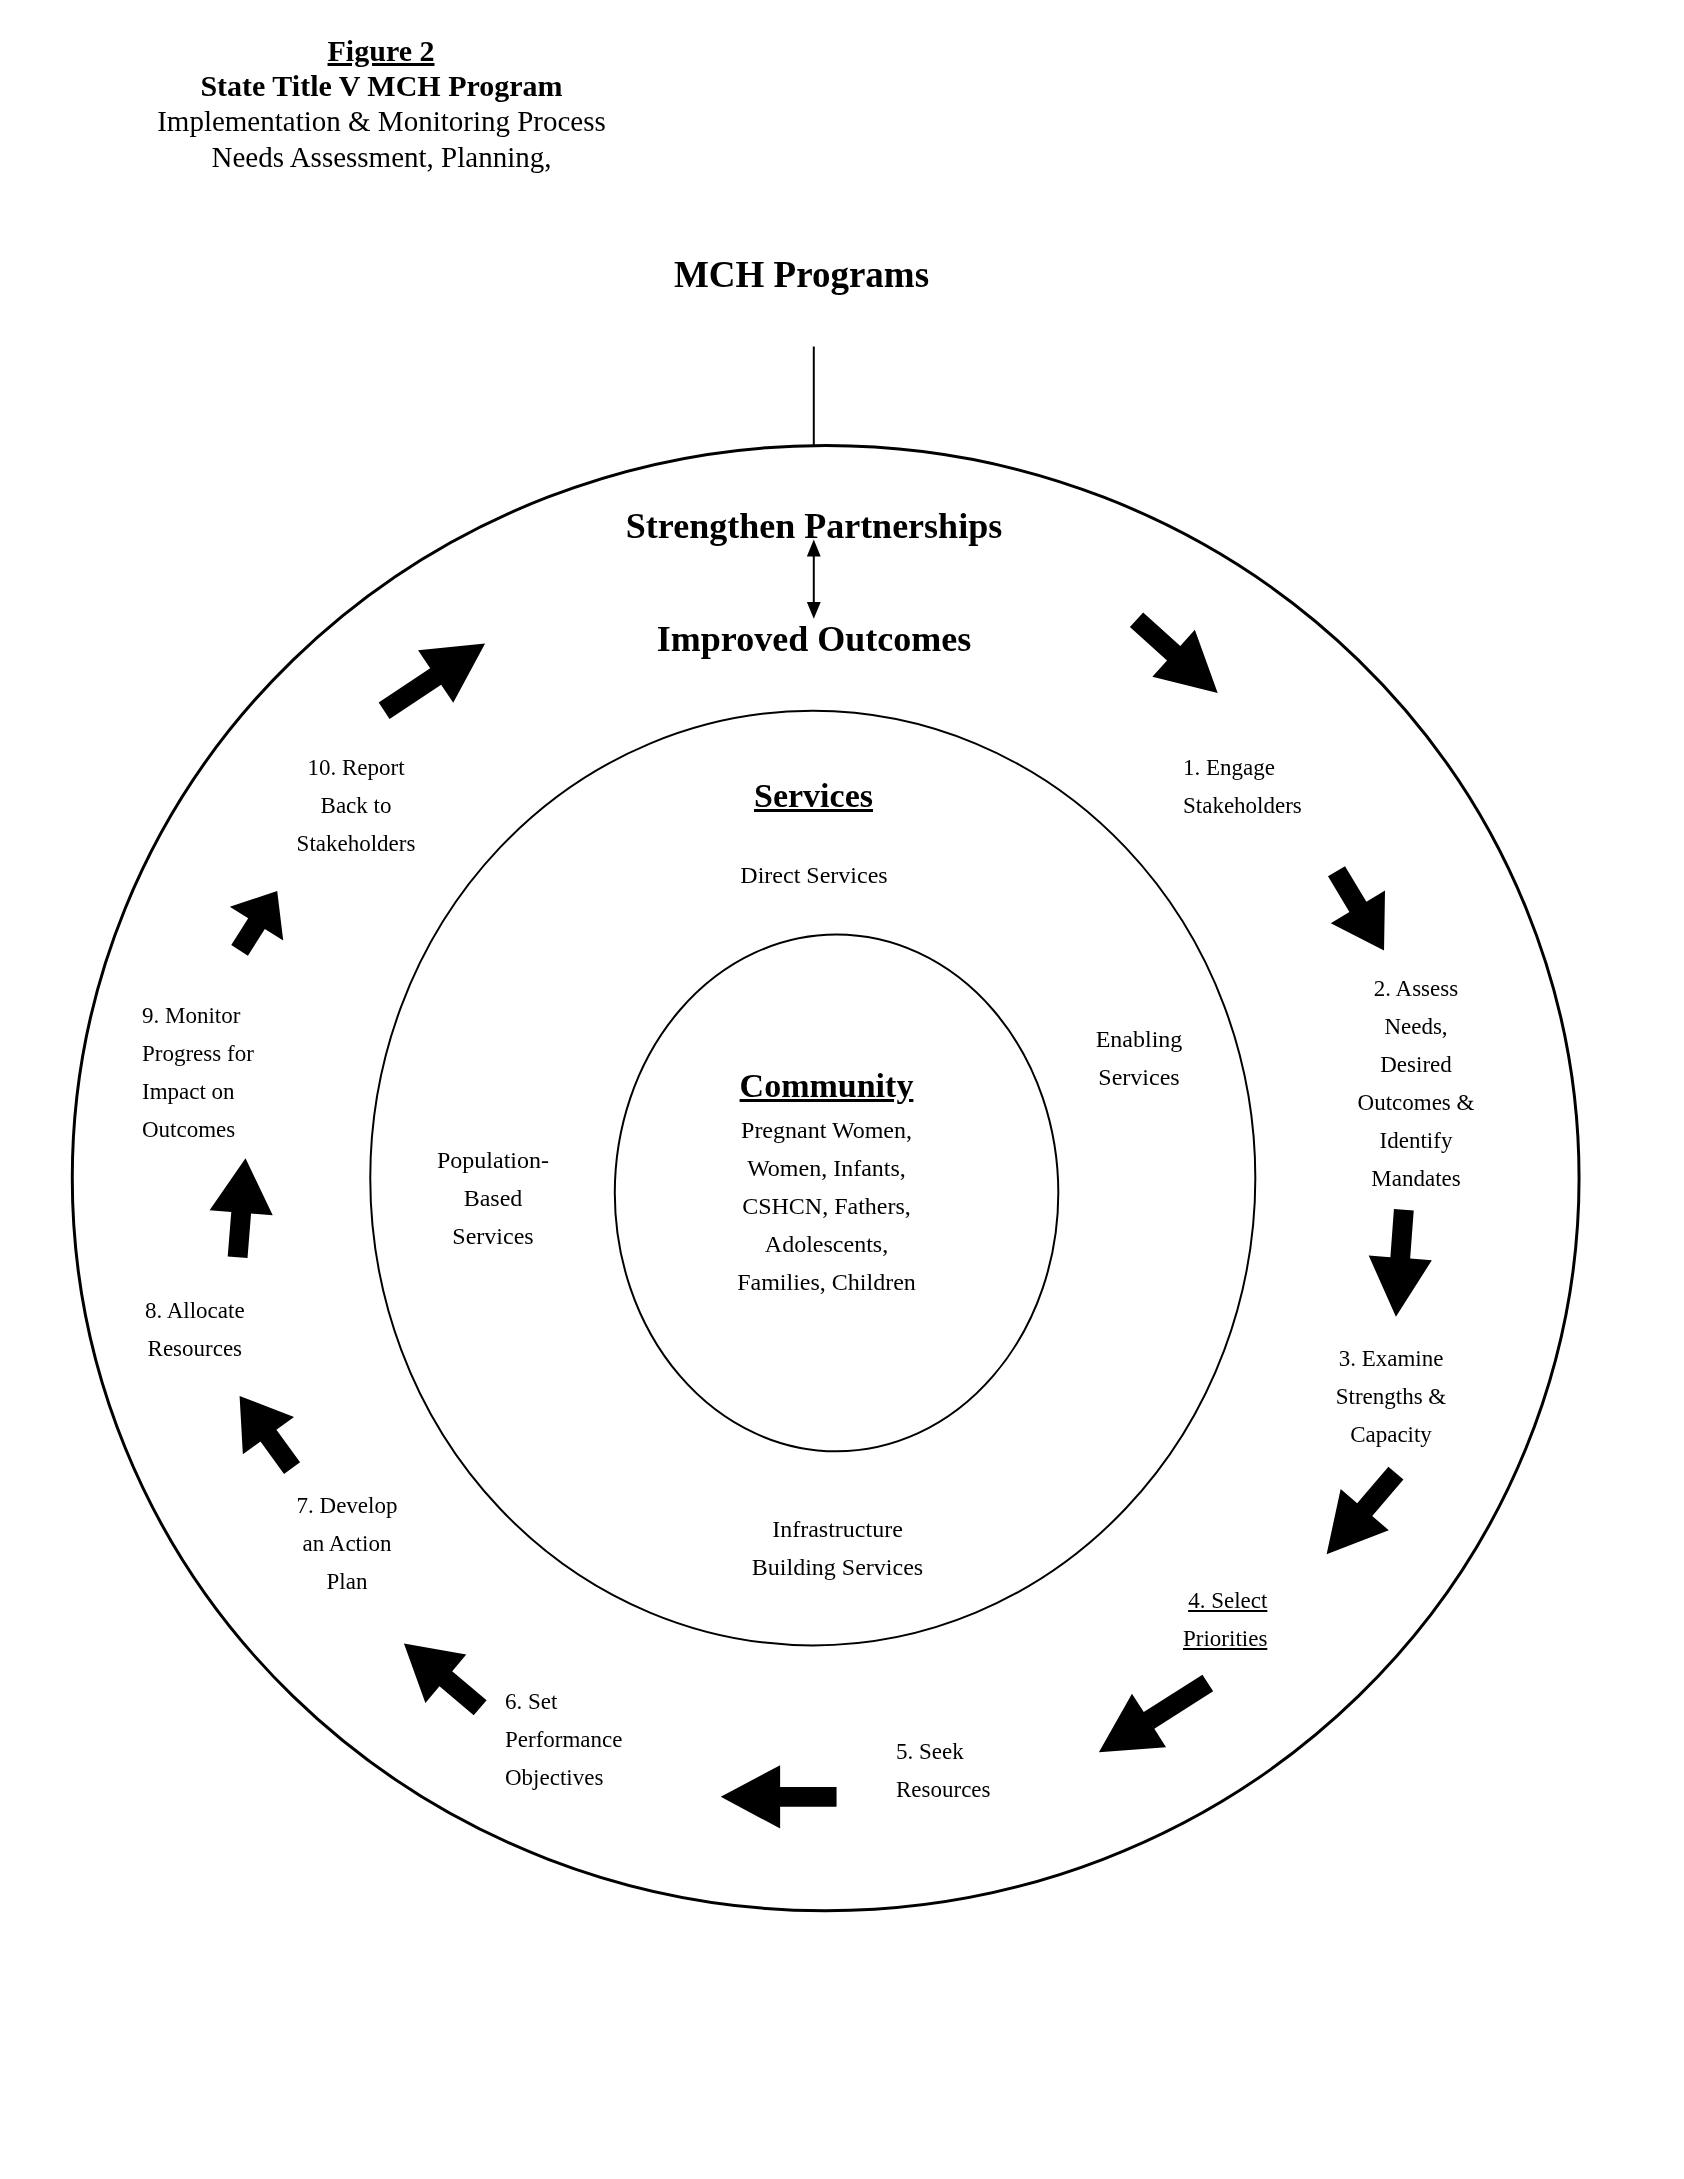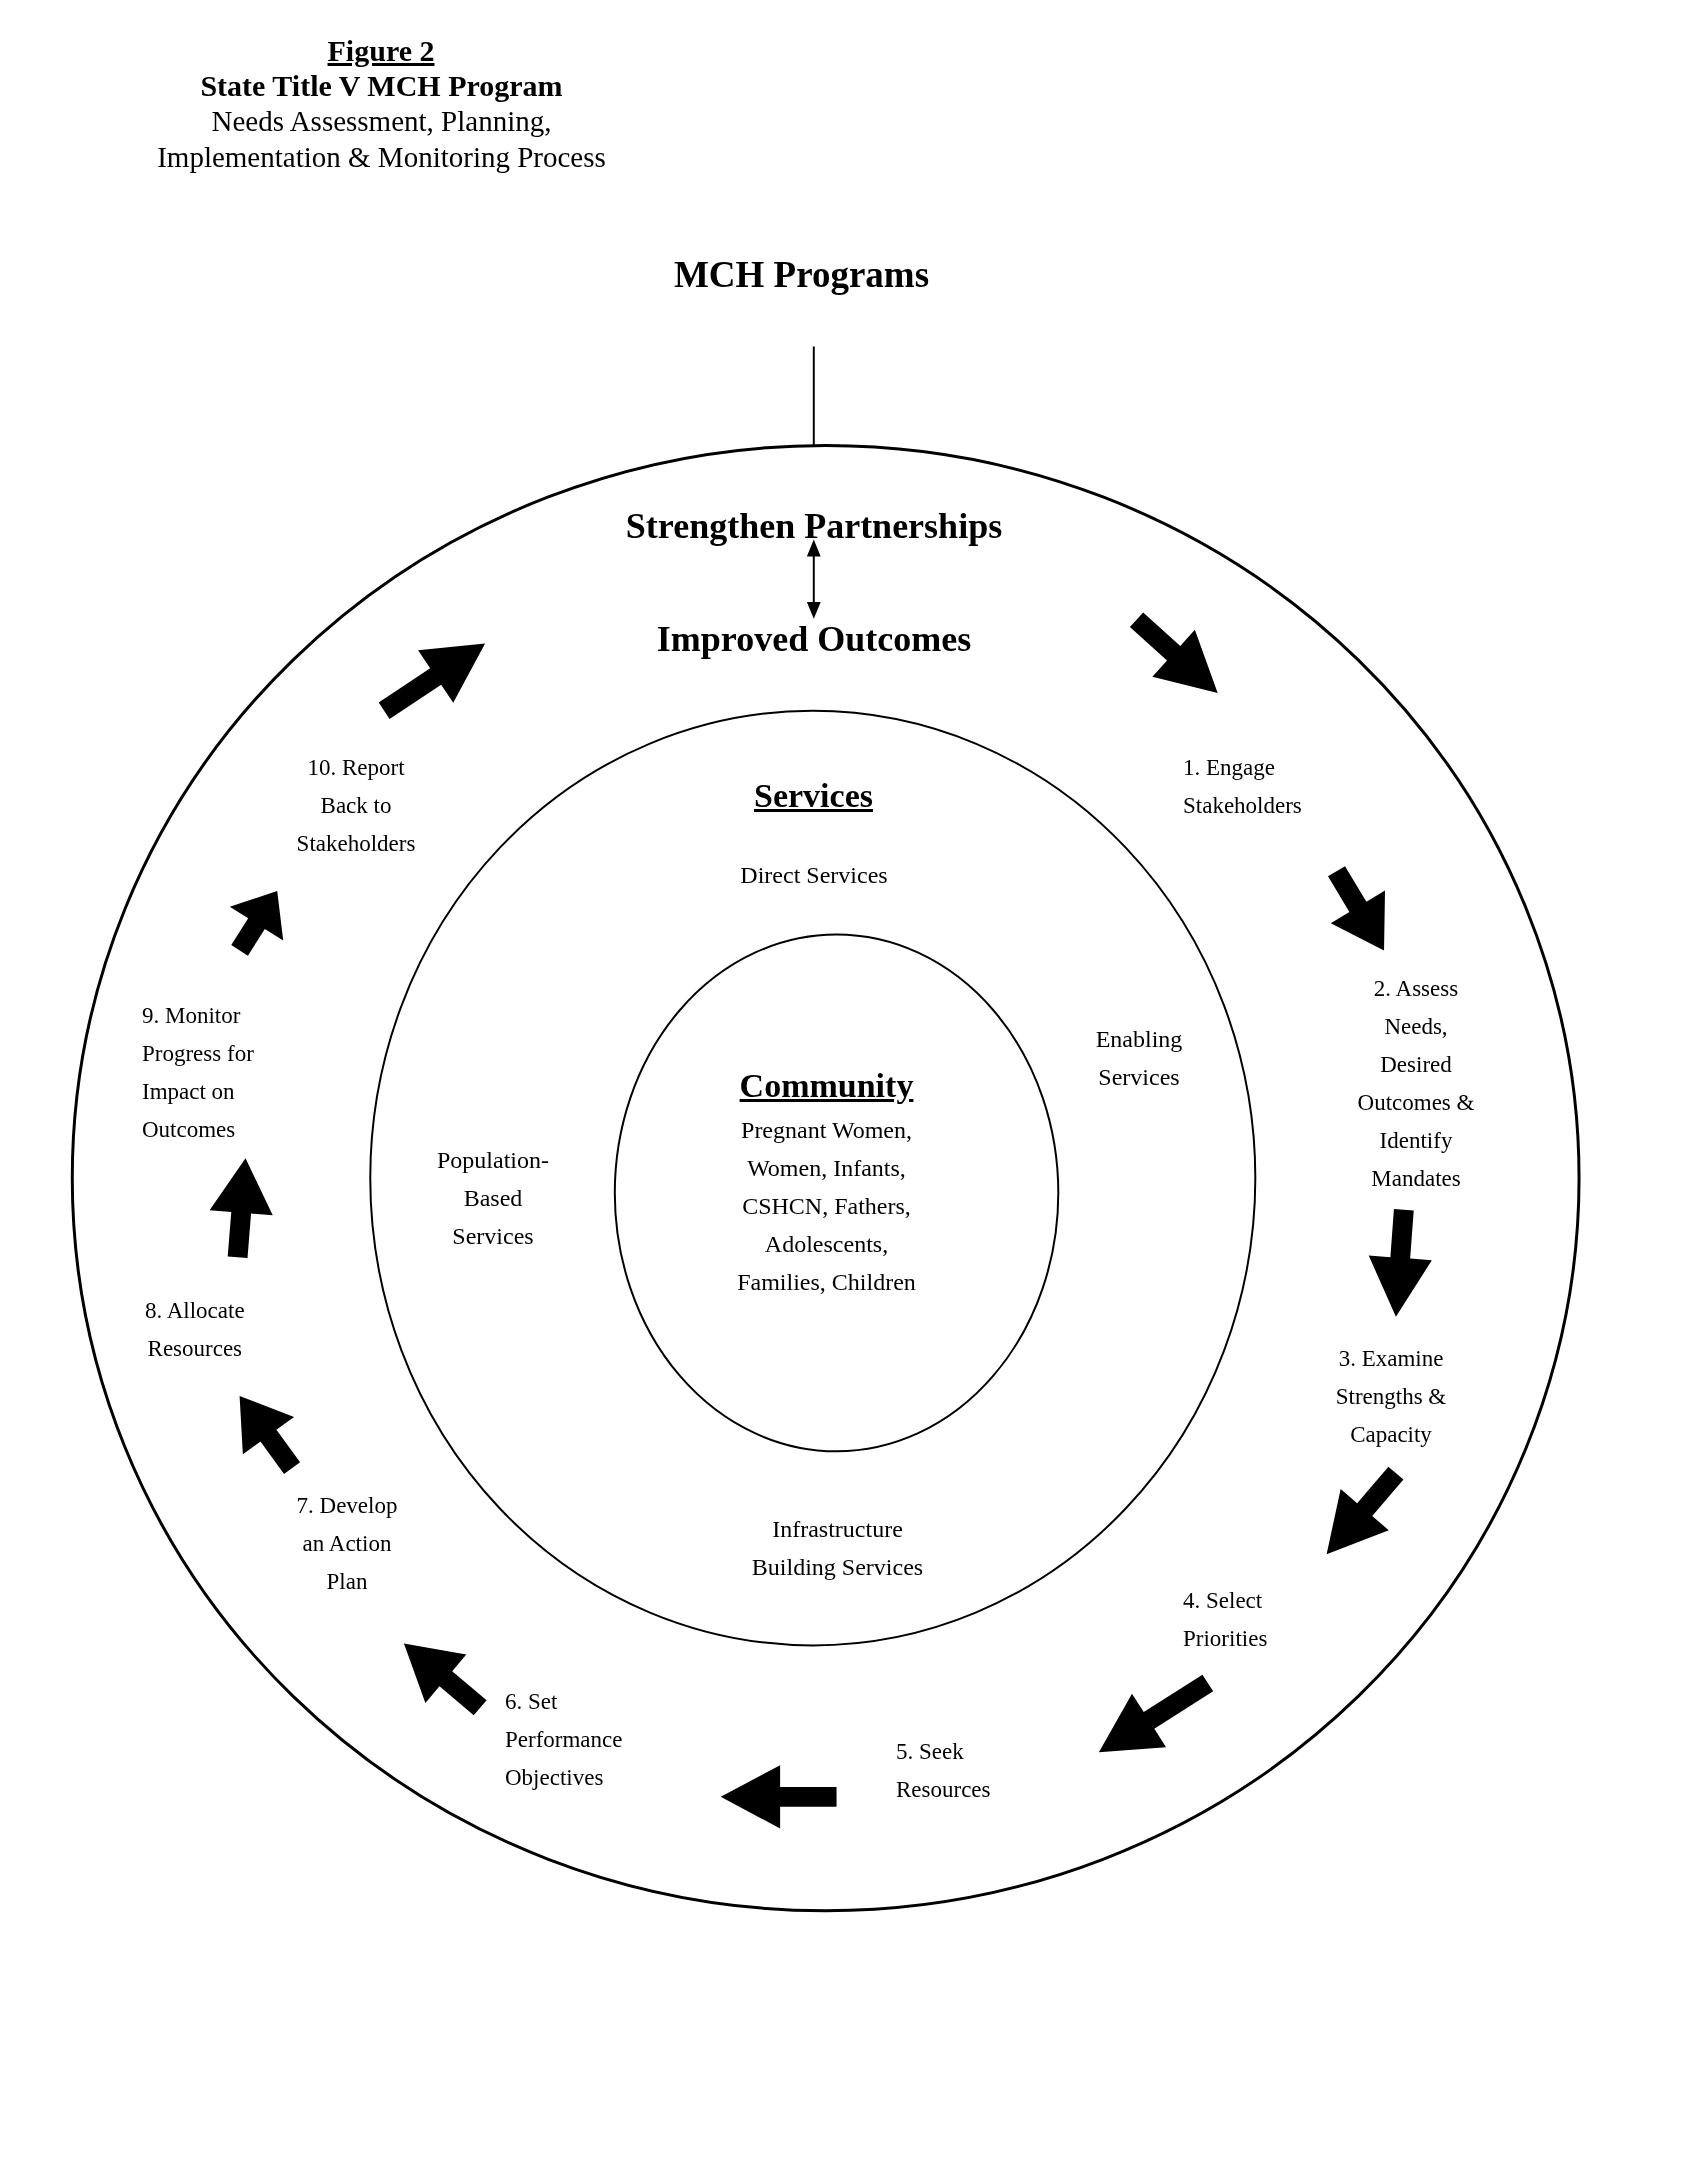--- a/index.html
+++ b/index.html
@@ -14,22 +14,22 @@
   .svc { font-size:24px; line-height:38px; }
   .ul { text-decoration:underline; font-weight:bold; font-size:34px; }
   svg.diagram { position:absolute; left:0; top:0; }
 </style>
 </head>
 <body>
 
 <div class="abs fig-label">Figure 2</div>
 <div class="abs fig-title">State Title V MCH Program</div>
 <div class="abs fig-sub">
+  <div>Implementation &amp; Monitoring Process</div>
   <div>Needs Assessment, Planning,</div>
-  <div>Implementation &amp; Monitoring Process</div>
 </div>
 
 <div class="abs top-label">
   <div>MCH Programs</div>
 </div>
 
 <svg class="diagram" width="1684" height="2179" viewBox="0 0 1701 2201">
   <defs>
     <marker id="ah" markerWidth="10" markerHeight="10" refX="5" refY="5" orient="auto">
       <path d="M0,0 L10,5 L0,10 z" fill="#000"></path>
@@ -78,21 +78,21 @@
   <div>Desired</div>
   <div>Outcomes &amp;</div>
   <div>Identify</div>
   <div>Mandates</div>
 </div>
 <div class="abs step" style="left:1292px; top:1340px; width:198px;">
   <div>3. Examine</div>
   <div>Strengths &amp;</div>
   <div>Capacity</div>
 </div>
-<div class="abs step" style="left:1183px; top:1582px; text-align:left;">
+<div class="abs step" style="left:1183px; top:1582px; text-align:right;text-decoration:underline;">
   <div>4. Select</div>
   <div>Priorities</div>
 </div>
 <div class="abs step" style="left:896px; top:1733px; text-align:left;">
   <div>5. Seek</div>
   <div>Resources</div>
 </div>
 <div class="abs step" style="left:505px; top:1683px; text-align:left;">
   <div>6. Set</div>
   <div>Performance</div>

